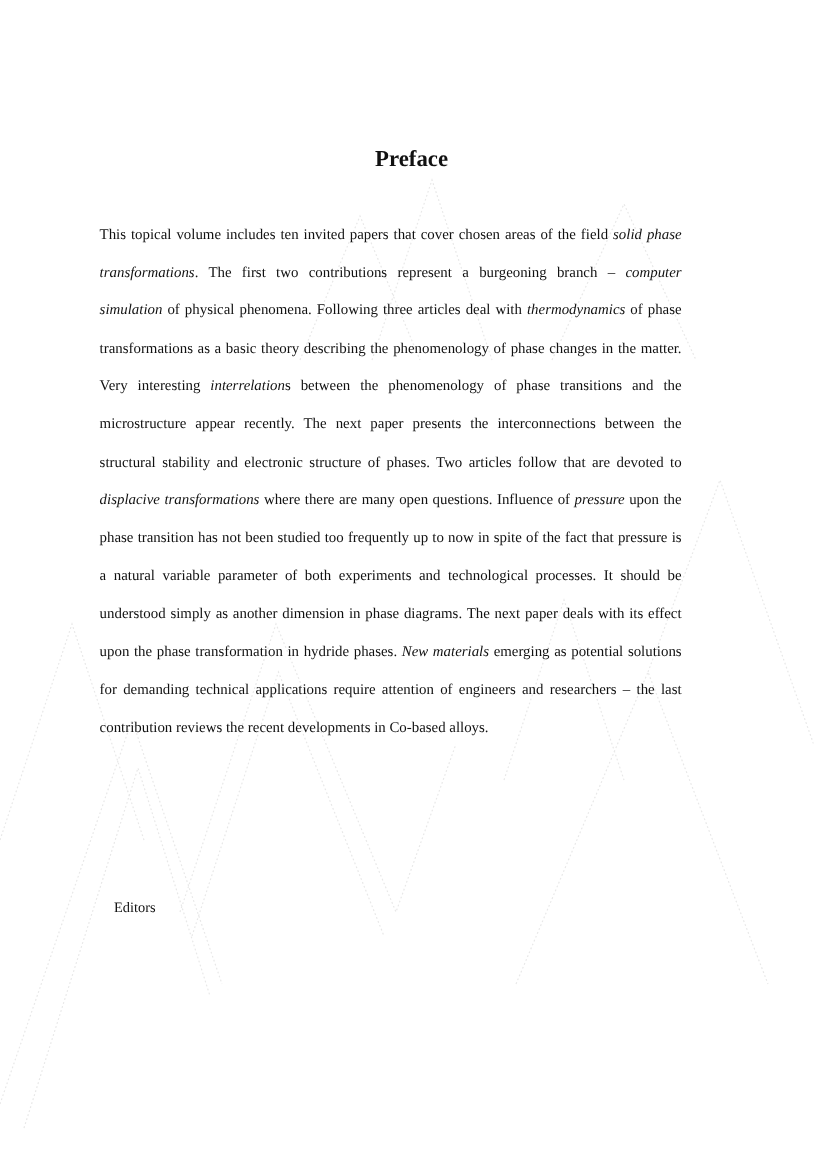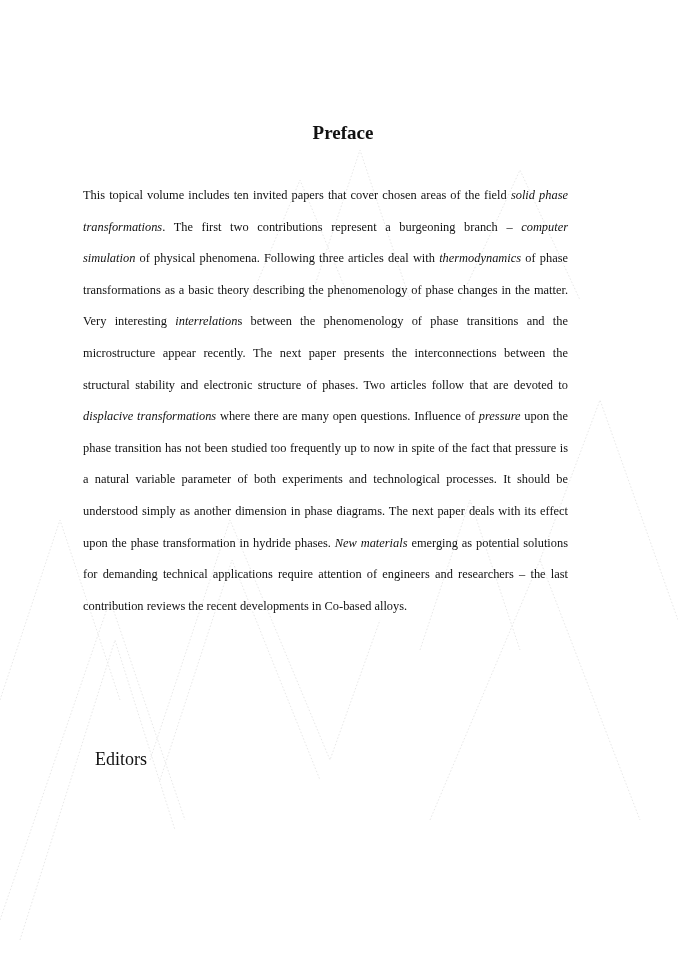--- a/index.html
+++ b/index.html
@@ -38,21 +38,21 @@
       width: 485px;
       font-size: 12.4px;
       line-height: 31.6px;
       text-align: justify;
       margin: 0;
     }
     .signature {
       position: absolute;
       left: 95px;
       top: 749px;
-      font-size: 18px;
+      font-size: 12px;
       margin: 0;
       text-align: center;
     }
     em { font-style: italic; }
   </style>
 </head>
 <body>
 
 <svg class="watermark" viewBox="0 0 678 959" xmlns="http://www.w3.org/2000/svg">
   <g fill="none" stroke="#e8e8e8" stroke-width="1" stroke-dasharray="1.5 2">

